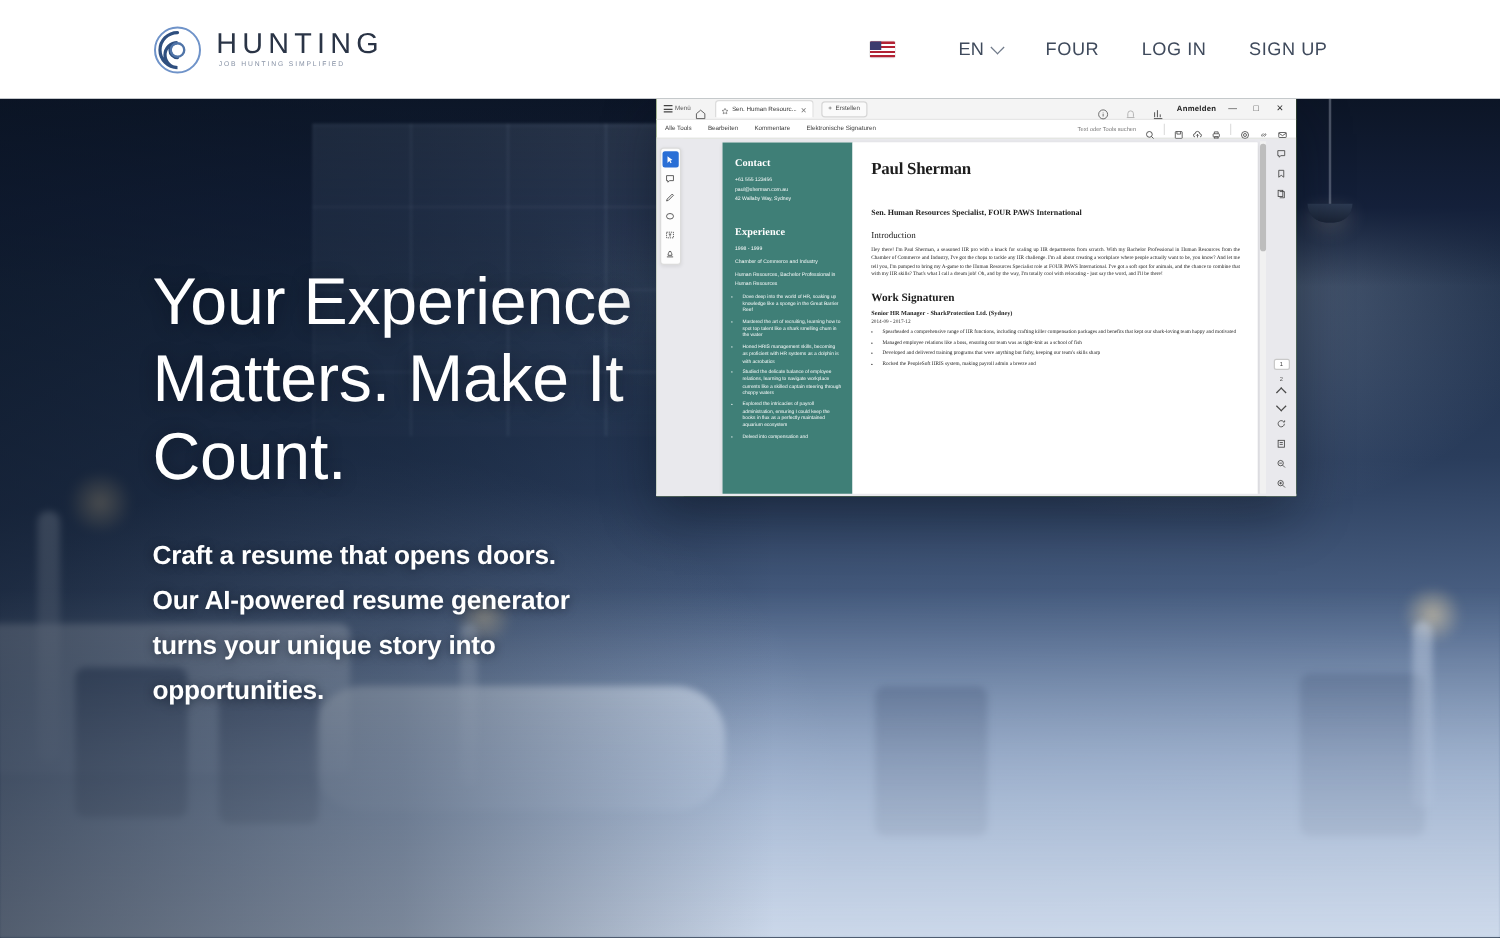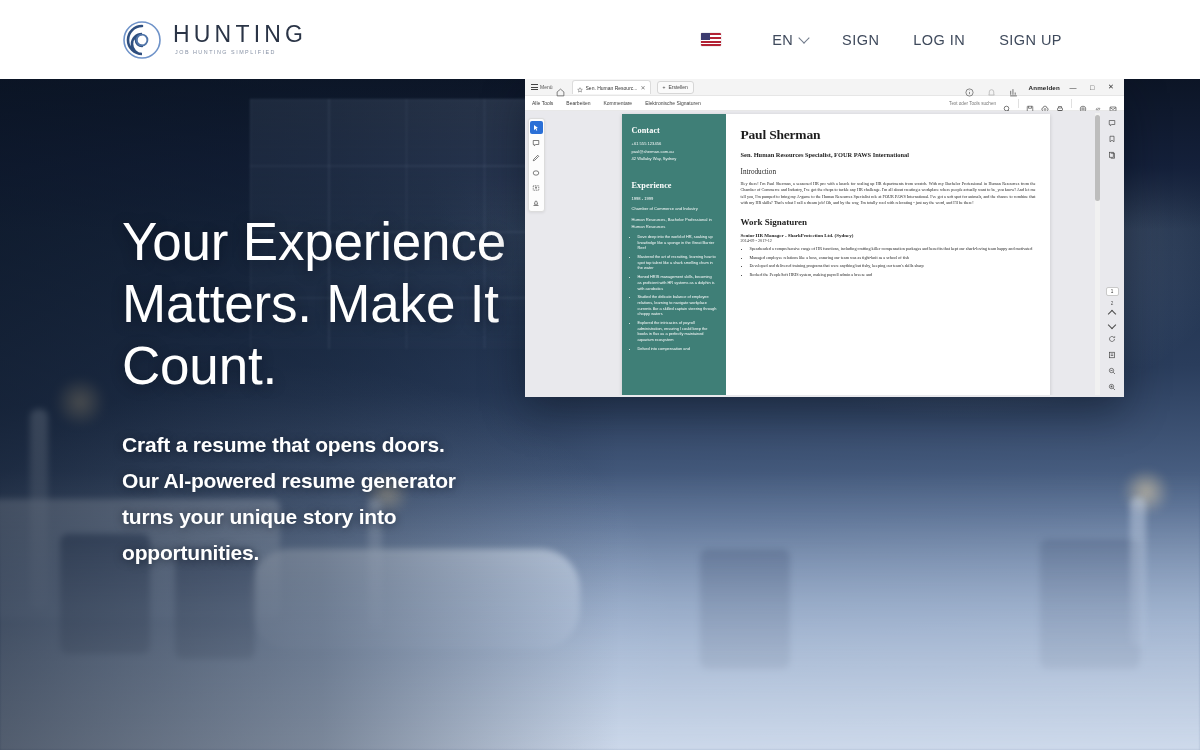--- a/index.html
+++ b/index.html
@@ -130,21 +130,21 @@
     width: 328px; height: 52px; border: none; cursor: pointer;
     background: #333c49; color: #ffffff;
     font-family: "Liberation Sans", sans-serif;
     font-size: 15.5px; letter-spacing: 1.55px; font-weight: 400;
     box-shadow: 0 5px 18px rgba(5,12,24,.30);
   }
 
   
   .app-window {
     position: absolute; left: 525px; top: 245px;
-    width: 599px; height: 318px;
+    width: 512px; height: 318px;
     background: #4d7c0f; z-index: 10;
     box-shadow: 0 14px 40px rgba(4,10,22,.45);
     font-family: "Liberation Sans", sans-serif;
     overflow: hidden;
   }
   .titlebar {
     height: 17px; background: #f4f4f4; display: flex; align-items: center;
     border-bottom: 1px solid #e6e6e6; padding: 0 4px;
   }
   .tb-menu { display: flex; align-items: center; gap: 2px; margin-left: 2px; }
@@ -213,21 +213,21 @@
   .rs-line { font-size: 4.1px; line-height: 7.6px; opacity: .97; }
   .rs-dates { font-size: 4.1px; line-height: 7.4px; margin-bottom: 3px; }
   .rs-block { margin-bottom: 9px; }
   .rs-ul { margin: 3px 0 0 6px; padding: 0; }
   .rs-ul li { font-size: 3.9px; line-height: 5.6px; margin-bottom: 3.4px; }
   .sec-gap { height: 9px; }
 
   .resume-main { flex: 1; background: #ffffff; padding: 13px 14px 0 15px; color: #1d1d1d; }
   .rm-name {
     font-family: "Liberation Serif", serif; font-weight: 700;
-    font-size: 13.5px; letter-spacing: -.2px; margin-bottom: 7px;
+    font-size: 13.5px; letter-spacing: -.2px; margin-bottom: 23px;
   }
   .rm-role {
     font-family: "Liberation Serif", serif; font-weight: 700;
     font-size: 6.4px; line-height: 9.5px; margin-bottom: 8px;
   }
   .rm-h2 {
     font-family: "Liberation Serif", serif; font-weight: 400;
     font-size: 7.2px; margin-bottom: 5px;
   }
   .rm-p { font-family: "Liberation Serif", serif; font-size: 4.2px; line-height: 6.6px; text-align: justify; }
@@ -283,21 +283,21 @@
 
   <nav class="nav">
     <div class="nav-lang">
       <span class="flag">
         <span class="stripes"></span>
           <span class="canton"></span>
       </span>
       <span class="nav-lang-label">EN</span>
       <span class="chev"></span>
     </div>
-    <a class="nav-link">SIGN</a>
+    <a class="nav-link">FOUR</a>
     <a class="nav-link">LOG IN</a>
     <a class="nav-link">SIGN UP</a>
   </nav>
 </header>
 
 <section class="hero">
   <div class="hero-bg"></div>
   <div class="hero-ceiling"></div>
   <div class="win-grid"></div>
 

